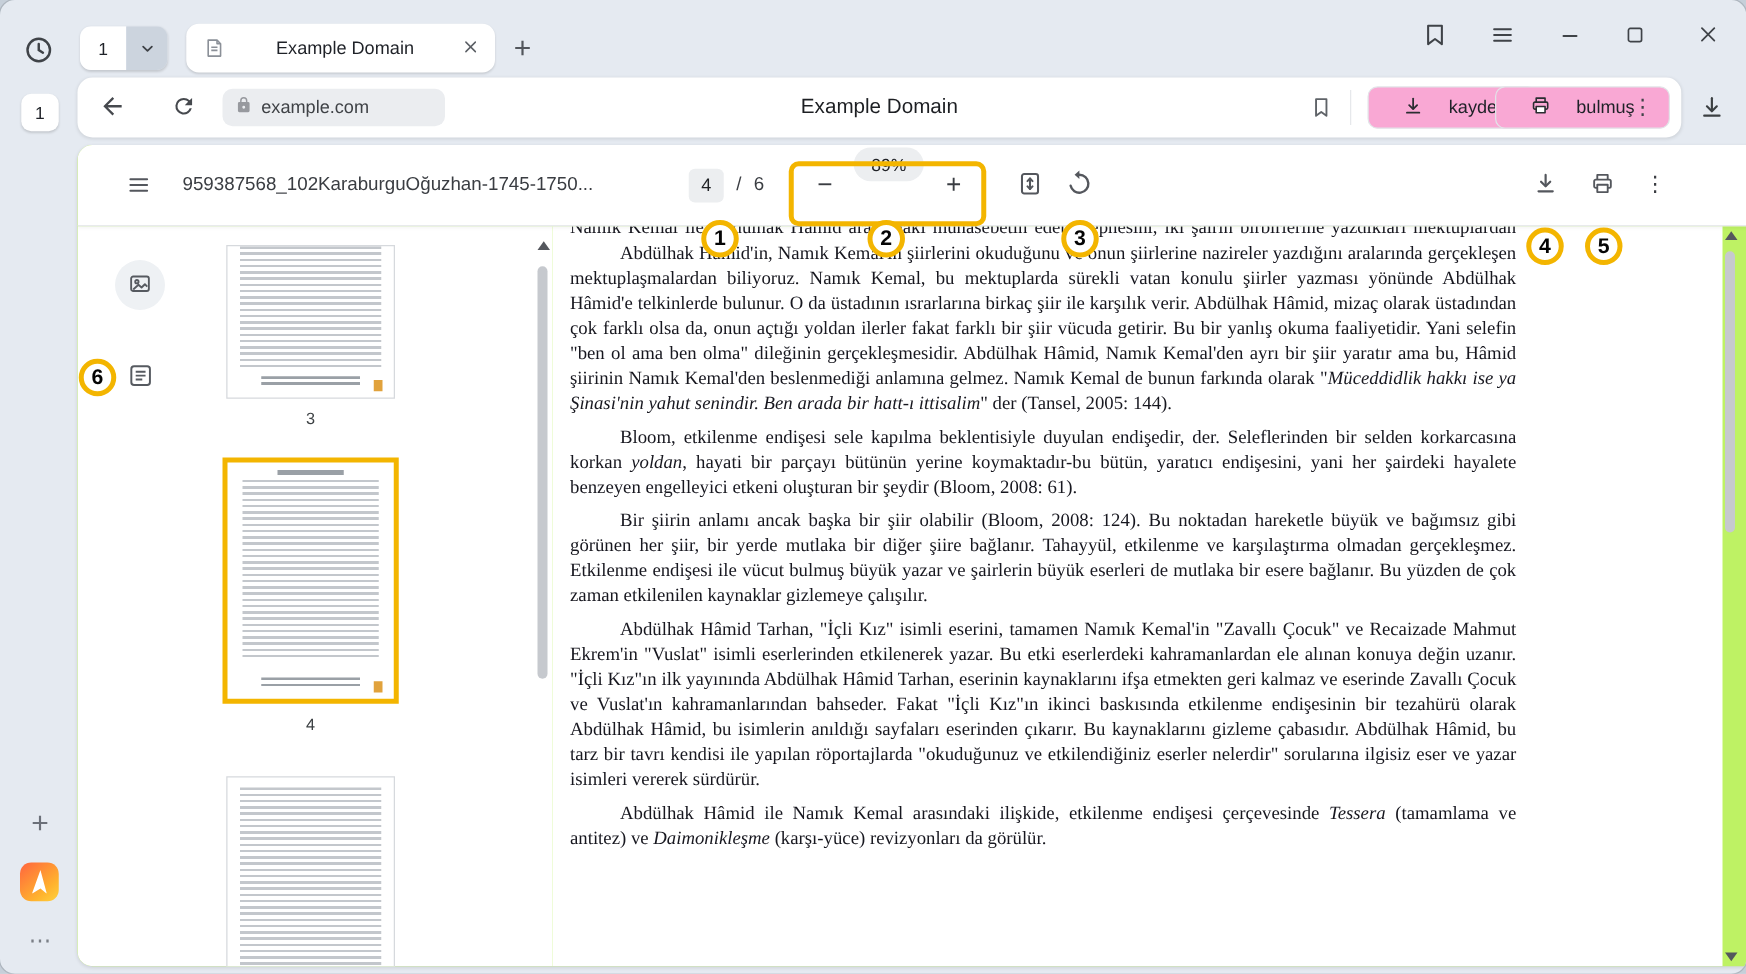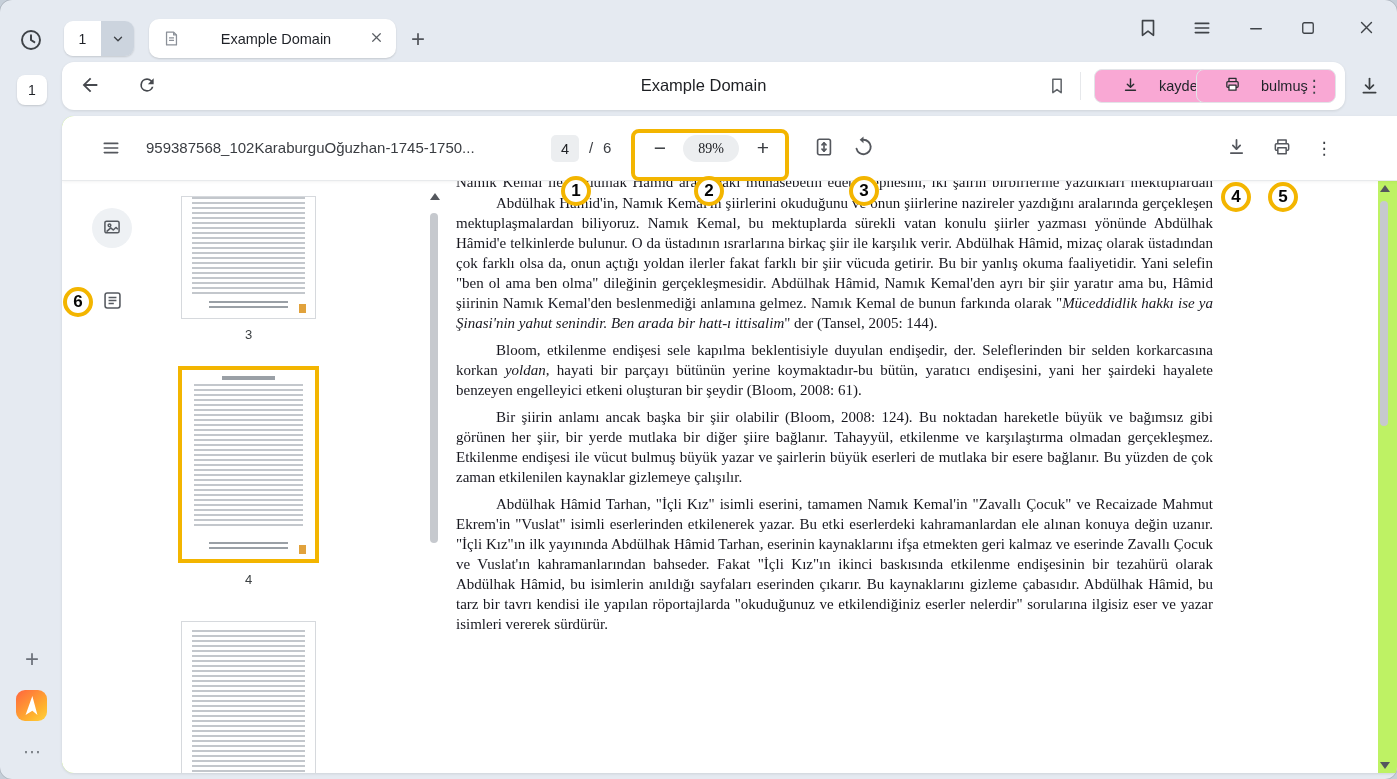--- a/index.html
+++ b/index.html
@@ -54,21 +54,21 @@
   
   .pcard { position:absolute; left:62px; top:116px; width:1396px; height:657px; background:#bef264; border-radius:12px; box-shadow:0 1px 3px rgba(0,0,0,.10); overflow:hidden; }
   .ptb { position:absolute; left:0; top:0; width:100%; height:65px; background:#fff; border-bottom:1px solid #e8eaec; box-shadow:0 1px 3px rgba(0,0,0,.05); z-index:5; }
   .ptb > * { position:absolute; }
   .ptb-menu { left:36px; top:20px; width:26px; height:26px; }
   .ptb-name { left:84px; top:23px; font-size:15px; color:#3a3d42; white-space:nowrap; max-width:395px; overflow:hidden; }
   .pagebox  { left:489px; top:19px; width:28px; height:27px; background:#eceef0; border-radius:5px; display:flex; align-items:center; justify-content:center; font-size:14.5px; color:#202226; }
   .pagesep   { left:527px; top:23px; font-size:15px; color:#3a3d42; }
   .pagetotal { left:541px; top:23px; font-size:15px; color:#3a3d42; }
   .zoom-out { left:581px; top:15px; width:34px; height:34px; font-size:21px; color:#3a3d42; }
-  .zoom-pill { left:621px; top:19px; width:56px; height:27px; background:#eceef0; border-radius:14px; display:flex; align-items:center; justify-content:center; font-size:14px; color:#202226;font-family:Liberation Serif, serif; }
+  .zoom-pill { left:621px; top:2px; width:56px; height:27px; background:#eceef0; border-radius:14px; display:flex; align-items:center; justify-content:center; font-size:14px; color:#202226; }
   .zoom-in  { left:684px; top:15px; width:34px; height:34px; font-size:21px; color:#3a3d42; }
   .fit-btn  { left:746px; top:16px; width:32px; height:32px; }
   .rot-btn  { left:785px; top:16px; width:32px; height:32px; }
   .pdf-dl   { left:1158px; top:16px; width:32px; height:32px; }
   .pdf-pr   { left:1204px; top:16px; width:32px; height:32px; }
   .pdf-kebab{ left:1248px; top:16px; width:28px; height:32px; font-size:17px; color:#3a3d42; }
 
   
   .thumbs { position:absolute; left:0; top:65px; width:380px; height:592px; background:#fff; }
   .thumbs > * { position:absolute; }
@@ -215,20 +215,28 @@
           </svg>
       </span>
     </button>
     <button class="icon-btn reload-btn">
       <span>
         <svg width="20" height="20" viewBox="0 0 24 24" fill="#46494e">
             <path d="M17.65 6.35A7.95 7.95 0 0 0 12 4a8 8 0 1 0 7.73 10h-2.08A6 6 0 1 1 12 6c1.66 0 3.14.69 4.22 1.78L13 11h7V4l-2.35 2.35z"></path>
           </svg>
       </span>
     </button>
+    <div class="urlbox">
+      <span>
+        <svg width="14" height="14" viewBox="0 0 24 24" fill="#97999e">
+            <path d="M18 8h-1V6a5 5 0 0 0-10 0v2H6a2 2 0 0 0-2 2v10a2 2 0 0 0 2 2h12a2 2 0 0 0 2-2V10a2 2 0 0 0-2-2zm-6 9a2 2 0 1 1 0-4 2 2 0 0 1 0 4zM9 8V6a3 3 0 0 1 6 0v2H9z"></path>
+          </svg>
+      </span>
+      <span>example.com</span>
+    </div>
     <div class="ptitle">Example Domain</div>
     <button class="icon-btn bm-btn">
       <span>
         <svg width="20" height="20" viewBox="0 0 24 24" fill="none" stroke="#5f6368" stroke-width="1.8" stroke-linejoin="round">
             <path d="M7 4h10v16l-5-3.7L7 20z"></path>
           </svg>
       </span>
     </button>
     <div class="vdiv"></div>
     <button class="chip-btn save-btn">
@@ -364,20 +372,21 @@
 
     <div class="content">
       <div class="page-text">
         <div class="partial">
             <span>Namık Kemal ile Abdülhak Hâmid arasındaki münasebetin edebî cephesini, iki şairin birbirlerine yazdıkları mektuplardan takip etmek mümkündür.</span>
           </div>
         <p><span>Abdülhak Hâmid'in, Namık Kemal'ın şiirlerini okuduğunu ve onun şiirlerine nazireler yazdığını aralarında gerçekleşen mektuplaşmalardan biliyoruz. Namık Kemal, bu mektuplarda sürekli vatan konulu şiirler yazması yönünde Abdülhak Hâmid'e telkinlerde bulunur. O da üstadının ısrarlarına birkaç şiir ile karşılık verir. Abdülhak Hâmid, mizaç olarak üstadından çok farklı olsa da, onun açtığı yoldan ilerler fakat farklı bir şiir vücuda getirir. Bu bir yanlış okuma faaliyetidir. Yani selefin "ben ol ama ben olma" dileğinin gerçekleşmesidir. Abdülhak Hâmid, Namık Kemal'den ayrı bir şiir yaratır ama bu, Hâmid şiirinin Namık Kemal'den beslenmediği anlamına gelmez. Namık Kemal de bunun farkında olarak "</span><i>Müceddidlik hakkı ise ya Şinasi'nin yahut senindir. Ben arada bir hatt-ı ittisalim</i><span>" der (Tansel, 2005: 144).</span></p>
         <p><span>Bloom, etkilenme endişesi sele kapılma beklentisiyle duyulan endişedir, der. Seleflerinden bir selden korkarcasına korkan </span><i>yoldan</i><span>, hayati bir parçayı bütünün yerine koymaktadır-bu bütün, yaratıcı endişesini, yani her şairdeki hayalete benzeyen engelleyici etkeni oluşturan bir şeydir (Bloom, 2008: 61).</span></p>
         <p>Bir şiirin anlamı ancak başka bir şiir olabilir (Bloom, 2008: 124). Bu noktadan hareketle büyük ve bağımsız gibi görünen her şiir, bir yerde mutlaka bir diğer şiire bağlanır. Tahayyül, etkilenme ve karşılaştırma olmadan gerçekleşmez. Etkilenme endişesi ile vücut bulmuş büyük yazar ve şairlerin büyük eserleri de mutlaka bir esere bağlanır. Bu yüzden de çok zaman etkilenilen kaynaklar gizlemeye çalışılır.</p>
         <p>Abdülhak Hâmid Tarhan, "İçli Kız" isimli eserini, tamamen Namık Kemal'in "Zavallı Çocuk" ve Recaizade Mahmut Ekrem'in "Vuslat" isimli eserlerinden etkilenerek yazar. Bu etki eserlerdeki kahramanlardan ele alınan konuya değin uzanır. "İçli Kız"ın ilk yayınında Abdülhak Hâmid Tarhan, eserinin kaynaklarını ifşa etmekten geri kalmaz ve eserinde Zavallı Çocuk ve Vuslat'ın kahramanlarından bahseder. Fakat "İçli Kız"ın ikinci baskısında etkilenme endişesinin bir tezahürü olarak Abdülhak Hâmid, bu isimlerin anıldığı sayfaları eserinden çıkarır. Bu kaynaklarını gizleme çabasıdır. Abdülhak Hâmid, bu tarz bir tavrı kendisi ile yapılan röportajlarda "okuduğunuz ve etkilendiğiniz eserler nelerdir" sorularına ilgisiz eser ve yazar isimleri vererek sürdürür.</p>
+        <p><span>Abdülhak Hâmid ile Namık Kemal arasındaki ilişkide, etkilenme endişesi çerçevesinde </span><i>Tessera</i><span> (tamamlama ve antitez) ve </span><i>Daimonikleşme</i><span> (karşı-yüce) revizyonları da görülür.</span></p>
       </div>
     </div>
 
     <div class="vsb">
       <div class="vsb-up">
           <div class="arr-up"></div>
         </div>
       <div class="sb-thumb"></div>
       <div class="vsb-down">
           <div class="arr-down"></div>

